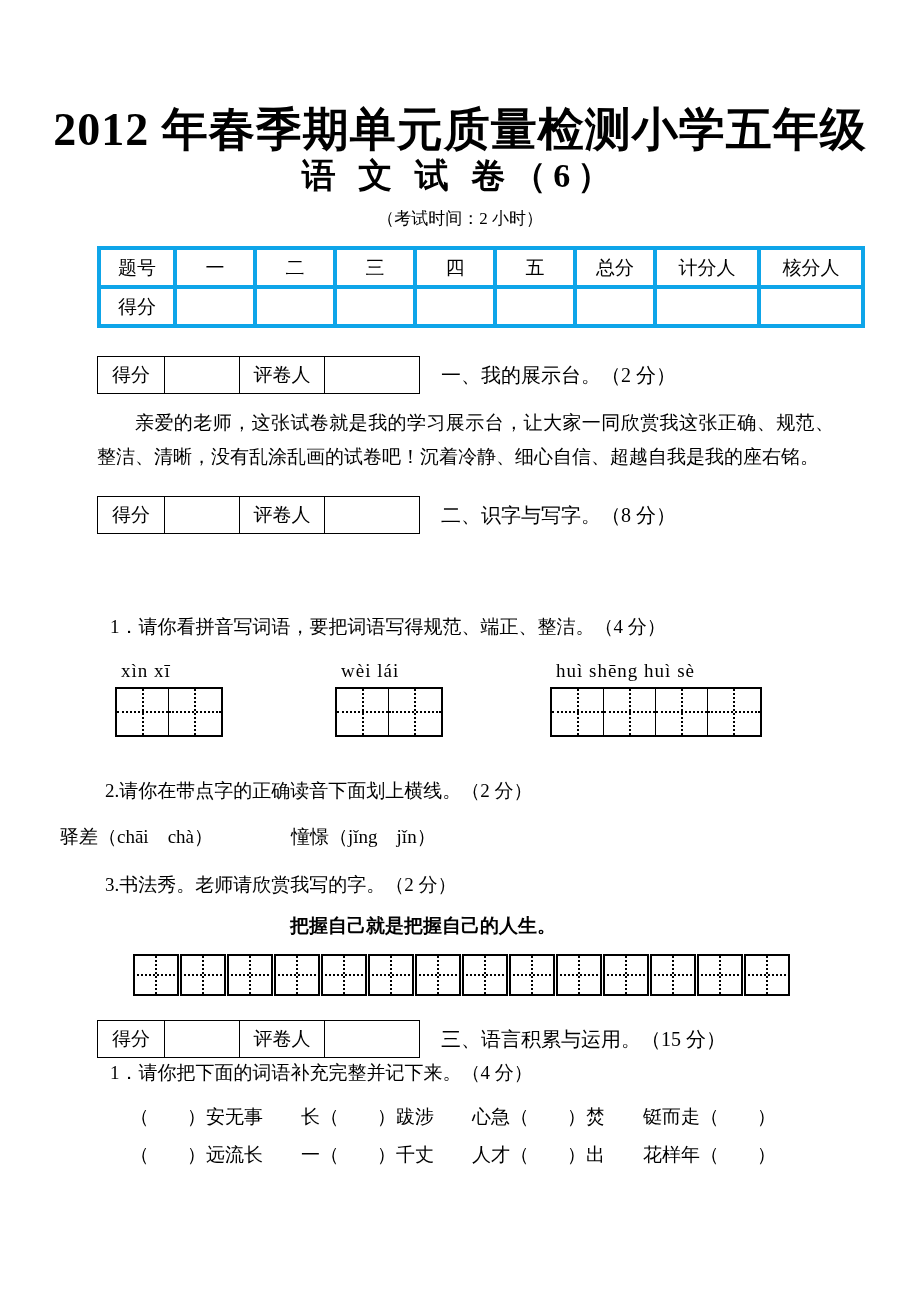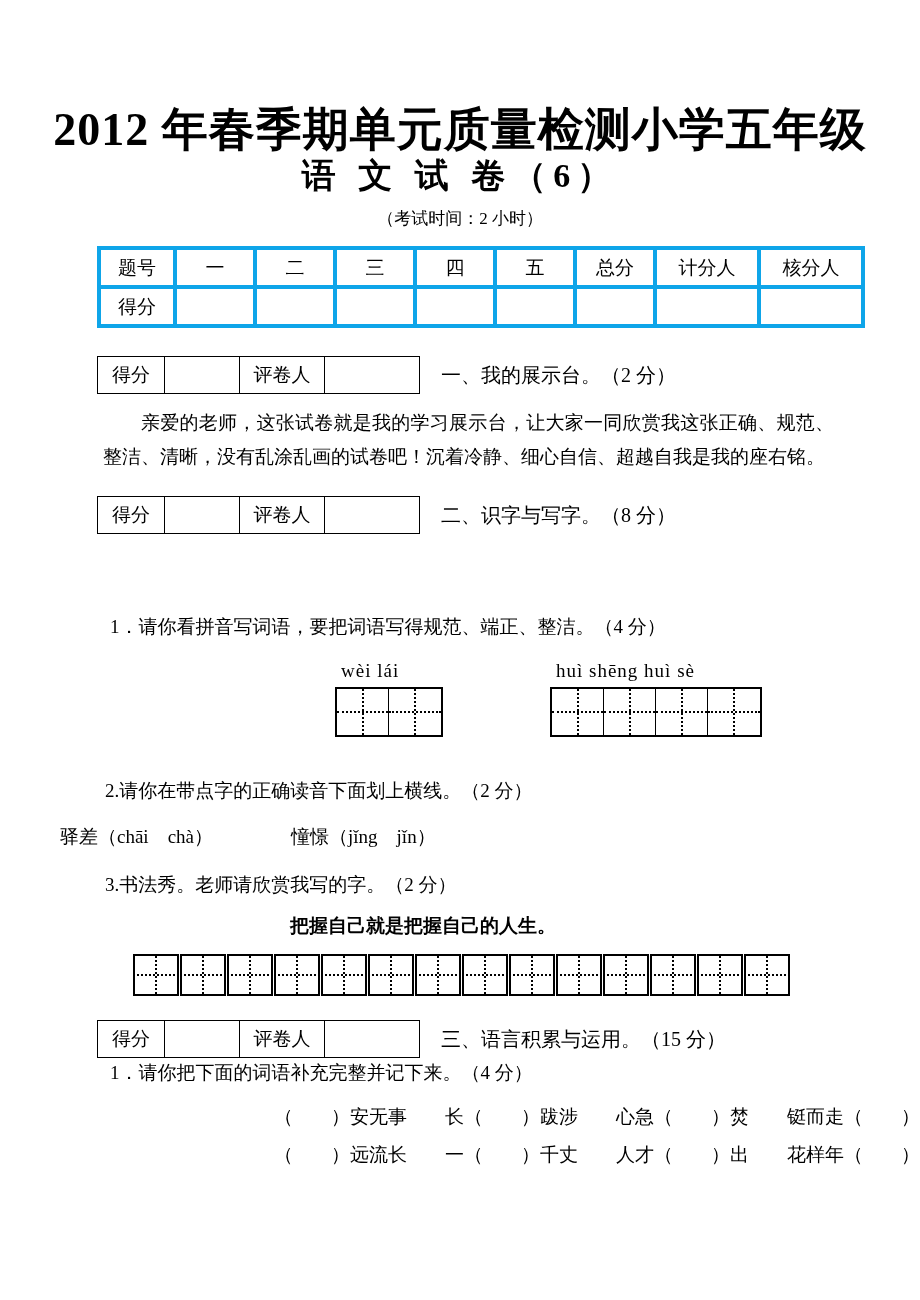--- a/index.html
+++ b/index.html
@@ -101,21 +101,20 @@
 
   
   .body-para {
     font-size: 19px;
     line-height: 34px;
     padding-left: 97px;
     padding-right: 86px;
     text-align: justify;
     text-indent: 38px;
     margin-top: 12px;
-    margin-left: 6px;
   }
 
   
   .question {
     font-size: 19px;
     line-height: 30px;
     padding-left: 110px;
     white-space: nowrap;
   }
   .question.narrow { padding-left: 105px; }
@@ -213,21 +212,20 @@
     line-height: 34px;
     font-family: "DejaVu Sans", "Liberation Sans", sans-serif;
   }
 
   
   .idiom-row {
     font-size: 19px;
     line-height: 38px;
     padding-left: 130px;
     white-space: nowrap;
-    text-align: right;
   }
   .sp12 { display: inline-block; width: 26px; }
 </style>
 </head>
 <body>
 
 <div class="page">
 
   <div class="title-block">
     <div class="title-line-1">2012 年春季期单元质量检测小学五年级</div>
@@ -292,20 +290,27 @@
     </tbody>
       </table>
     <div class="section-title">二、识字与写字。（8 分）</div>
   </div>
 
   <div class="question" style="margin-top:78px;">
     <span>1．</span><span>请你看拼音写词语，要把词语写得规范、端正、整洁。（4 分）</span>
   </div>
 
   <div class="pinyin-row" style="margin-top:18px;">
+    <div class="pinyin-group" style="left:115px;">
+      <span class="pinyin-label">xìn xī</span>
+      <div class="tzg">
+        <div class="cell"></div>
+        <div class="cell"></div>
+      </div>
+    </div>
     <div class="pinyin-group" style="left:335px;">
       <span class="pinyin-label">wèi lái</span>
       <div class="tzg">
         <div class="cell"></div>
         <div class="cell"></div>
       </div>
     </div>
     <div class="pinyin-group" style="left:550px;">
       <span class="pinyin-label">huì shēng huì sè</span>
       <div class="tzg">

